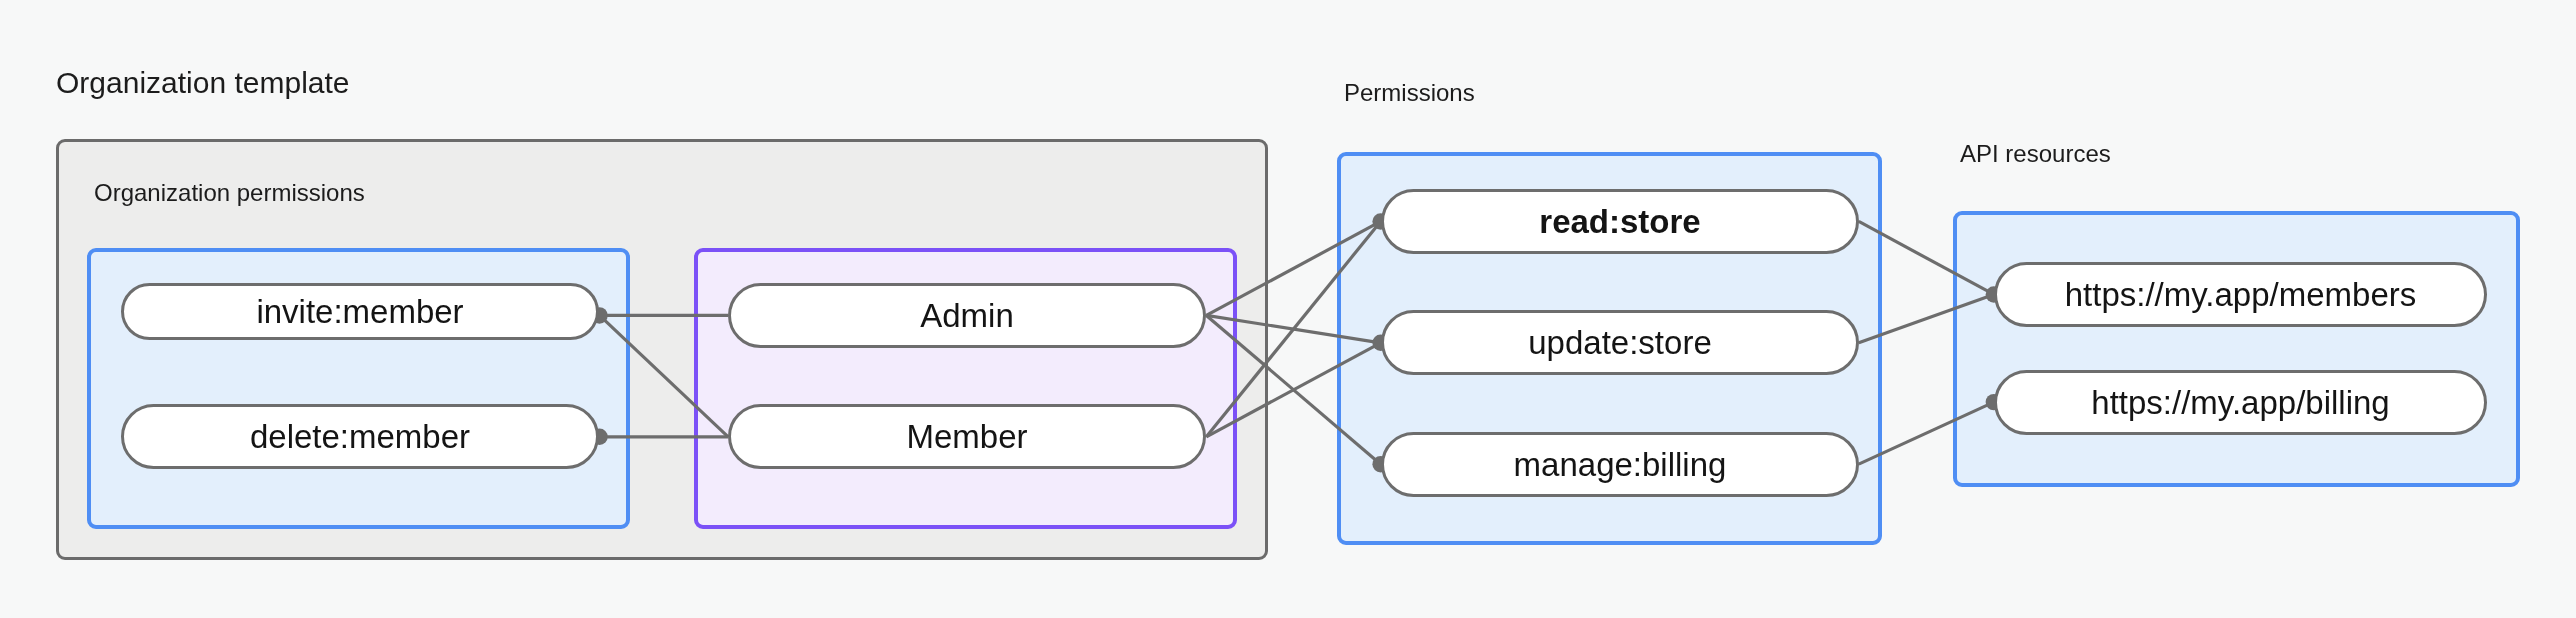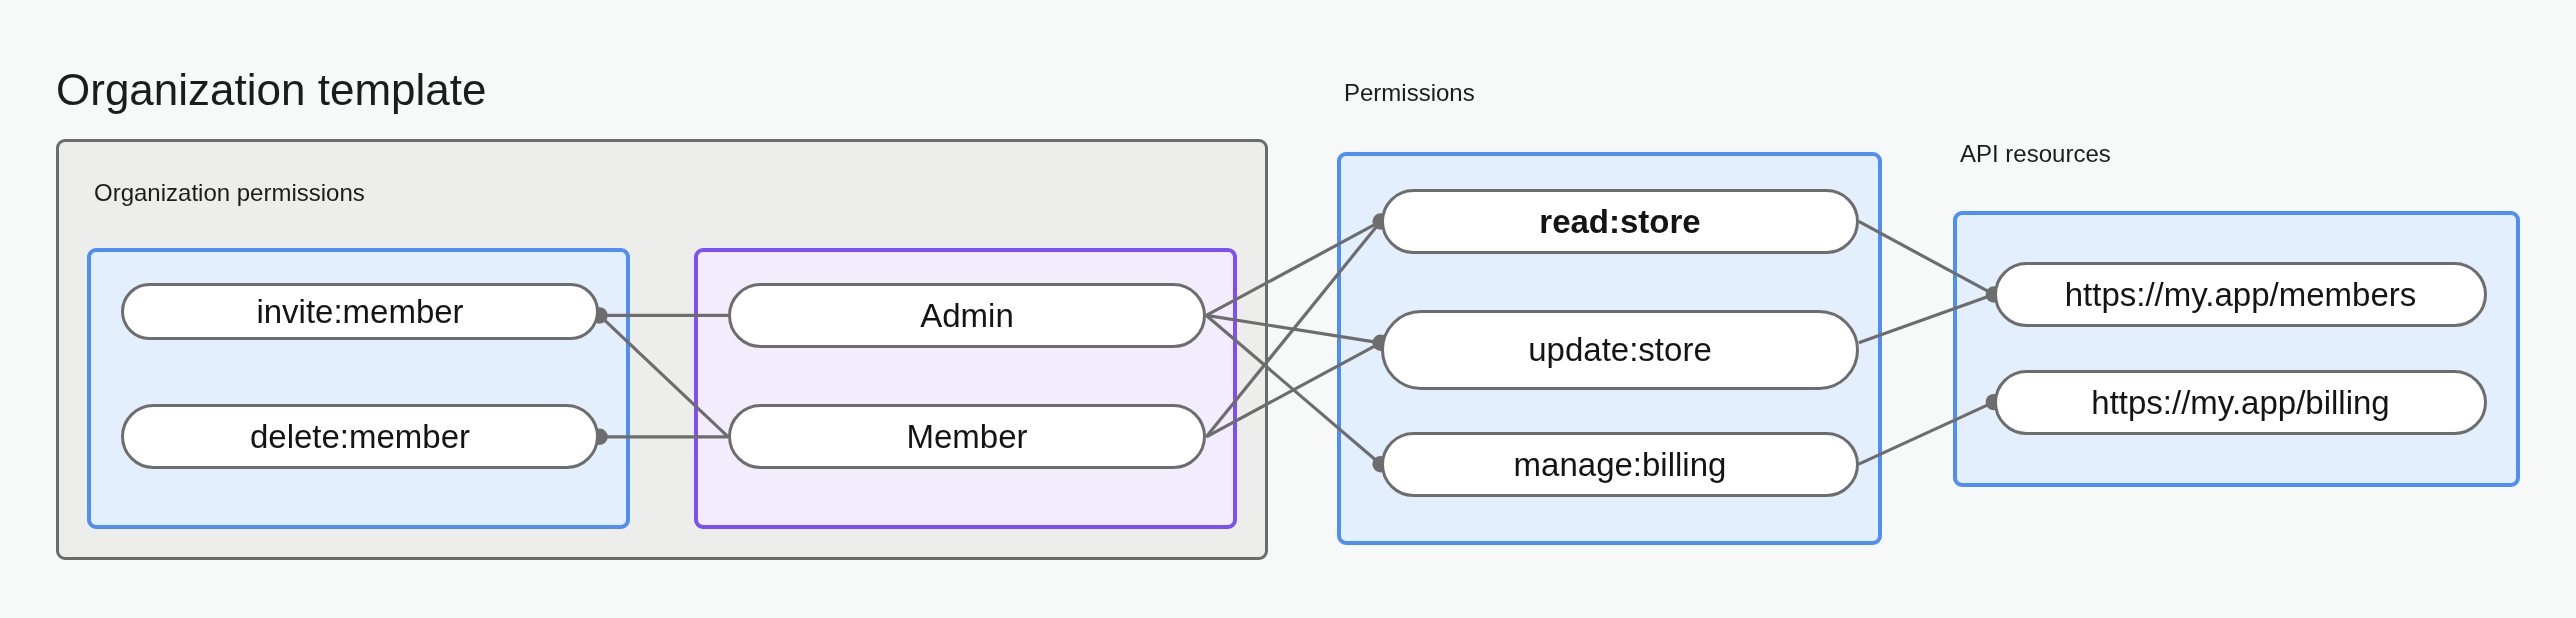--- a/index.html
+++ b/index.html
@@ -38,21 +38,21 @@
     border: 4.6px solid #7b51f7;
   }
 
   
   .title {
     position: absolute;
     color: #1c1c1c;
     white-space: nowrap;
     line-height: 1;
   }
-  .title-lg { font-size: 44px; }
+  .title-lg { font-size: 30px; }
   .title-md { font-size: 24px; }
 
   
   .node {
     position: absolute;
     box-sizing: border-box;
     background: #ffffff;
     border: 3.2px solid #6d6d6d;
     border-radius: 912px;
     display: flex;
@@ -109,18 +109,18 @@
       <circle cx="1513" cy="375.5" r="9"></circle>
       <circle cx="1513" cy="508.5" r="9"></circle>
       <circle cx="2185" cy="322.5" r="9"></circle>
       <circle cx="2185" cy="440.5" r="9"></circle>
     </svg>
 <div class="node" style="left: 121px; top: 283px; width: 478px; height: 57px;">invite:member</div>
     <div class="node" style="left: 121px; top: 404px; width: 478px; height: 65px;">delete:member</div>
     <div class="node" style="left: 728px; top: 283px; width: 478px; height: 65px;">Admin</div>
     <div class="node" style="left: 728px; top: 404px; width: 478px; height: 65px;">Member</div>
     <div class="node" style="left: 1381px; top: 189px; width: 478px; height: 65px; font-weight: bold;">read:store</div>
-    <div class="node" style="left: 1381px; top: 310px; width: 478px; height: 80px;">update:store</div>
+    <div class="node" style="left: 1381px; top: 310px; width: 478px; height: 65px;">update:store</div>
     <div class="node" style="left: 1381px; top: 432px; width: 478px; height: 65px;">manage:billing</div>
     <div class="node" style="left: 1994px; top: 262px; width: 493px; height: 65px;">https://my.app/members</div>
     <div class="node" style="left: 1994px; top: 370px; width: 493px; height: 65px;">https://my.app/billing</div>
   </div>
 
 
 </body></html>

